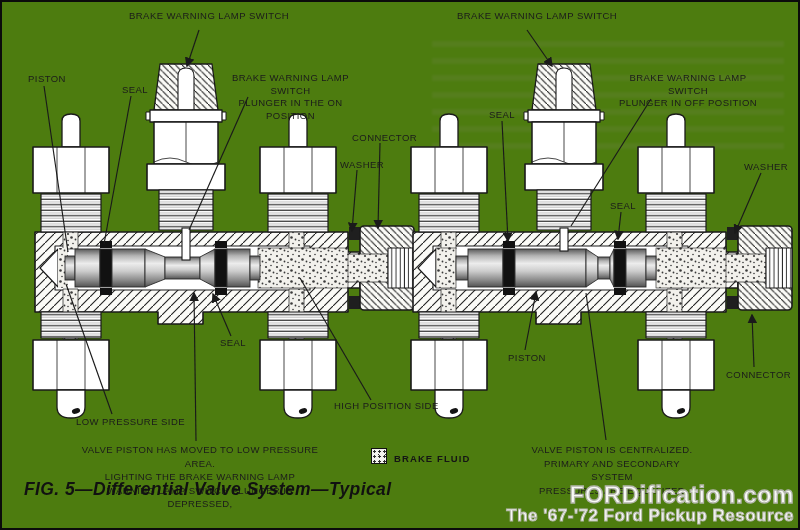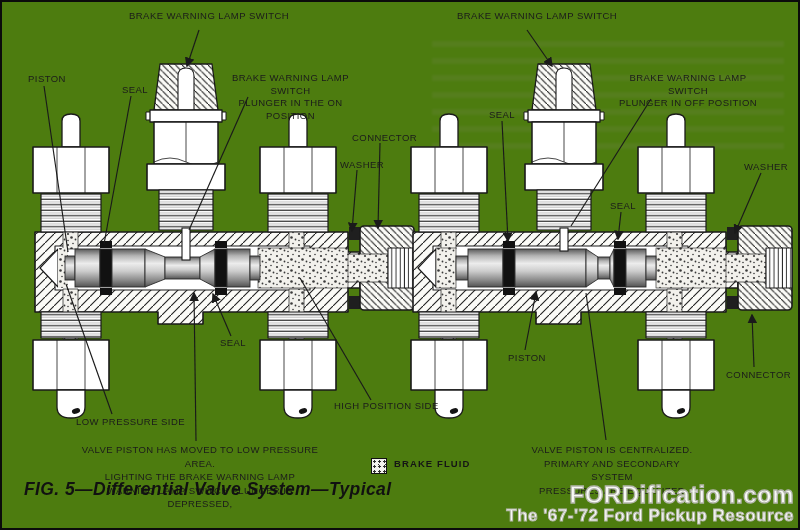--- a/index.html
+++ b/index.html
@@ -5,21 +5,21 @@
   html,body{margin:0;padding:0;background:#555;}
   #page{position:relative;width:800px;height:530px;background:#4d7c0f;overflow:hidden;
         font-family:"Liberation Sans",sans-serif;color:#1c1c1c;}
   #frame{position:absolute;inset:0;border:2px solid #0b0b0b;pointer-events:none;z-index:50;}
   svg{position:absolute;left:0;top:0;z-index:5;}
   .lbl{position:absolute;font-size:9.5px;line-height:1.25;letter-spacing:.45px;white-space:nowrap;z-index:20;color:#1b1b1b;}
   .lbl-c{text-align:center;white-space:normal;line-height:12.5px;}
   .note{position:absolute;font-size:9.5px;letter-spacing:.4px;line-height:13.5px;text-align:center;z-index:20;color:#1b1b1b;}
   .figcap{position:absolute;left:24px;top:479px;font-size:17.5px;font-weight:bold;font-style:italic;
           letter-spacing:.4px;z-index:20;color:#111;}
-  .legend{position:absolute;left:371px;top:458px;display:flex;align-items:flex-start;z-index:20;}
+  .legend{position:absolute;left:371px;top:448px;display:flex;align-items:flex-end;z-index:20;}
   .legend-swatch{width:14px;height:14px;border:1.4px solid #111;margin-right:7px;
       background-color:#f3f2ee;
       background-image:radial-gradient(#2e2e2e 1px, transparent 1.2px),radial-gradient(#2e2e2e .8px, transparent 1px);
       background-size:5px 5px,7px 7px;background-position:0 0,3px 2px;}
   .legend-text{font-size:9.5px;font-weight:bold;letter-spacing:1.1px;color:#151515;}
   .wm{position:absolute;right:6px;text-align:left;z-index:40;color:#ffffff;
       -webkit-text-stroke:1.3px #b9b9b4;text-stroke:1.3px #b9b9b4;opacity:.96;font-weight:bold;}
   .wm1{top:481px;font-size:24px;letter-spacing:.5px;}
   .wm2{top:506px;font-size:17px;-webkit-text-stroke:1px #bcbcb6;letter-spacing:.5px;}
   .ghost{position:absolute;left:432px;top:32px;width:352px;height:122px;z-index:1;opacity:.12;

